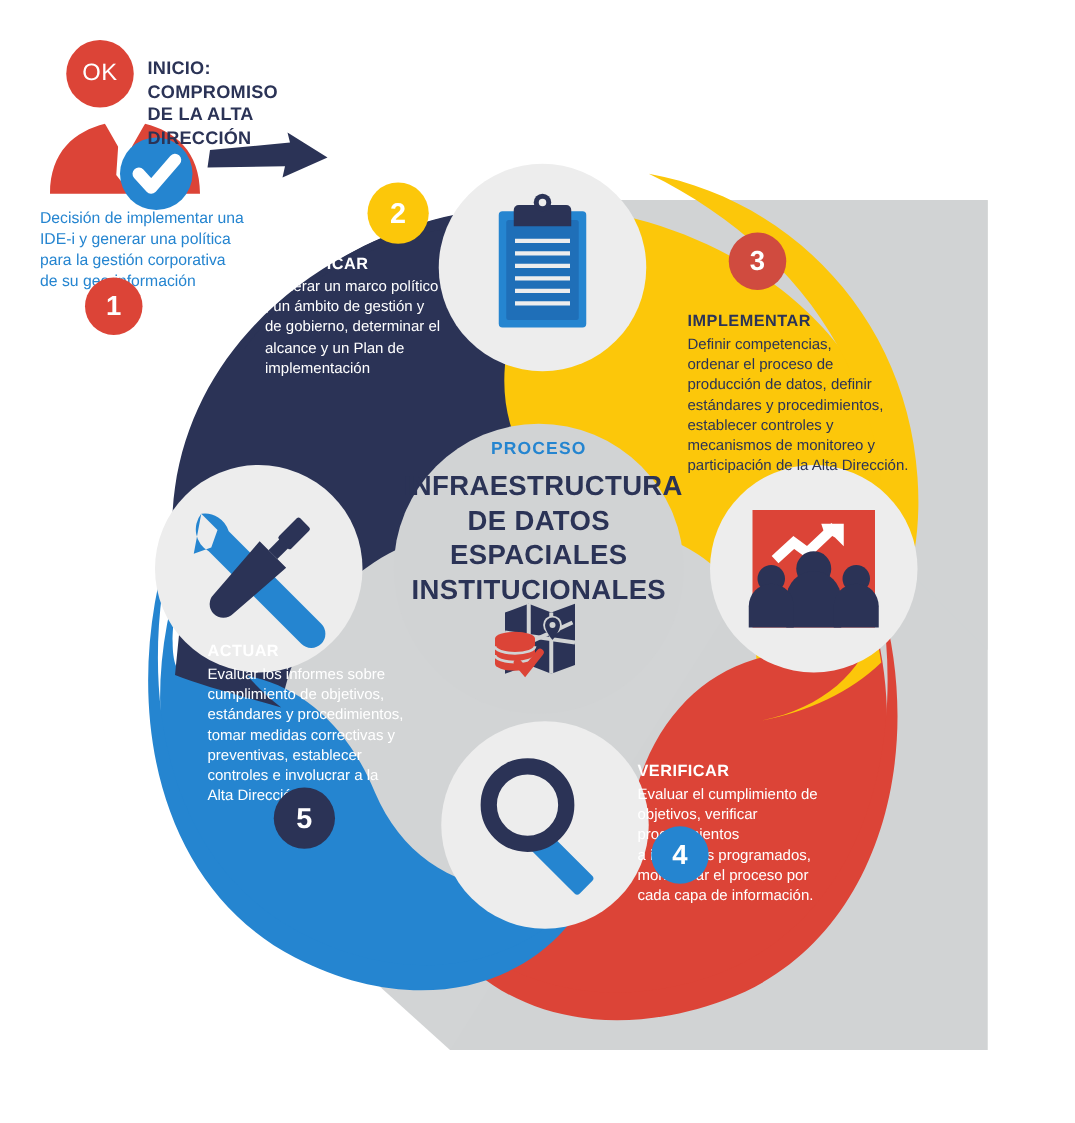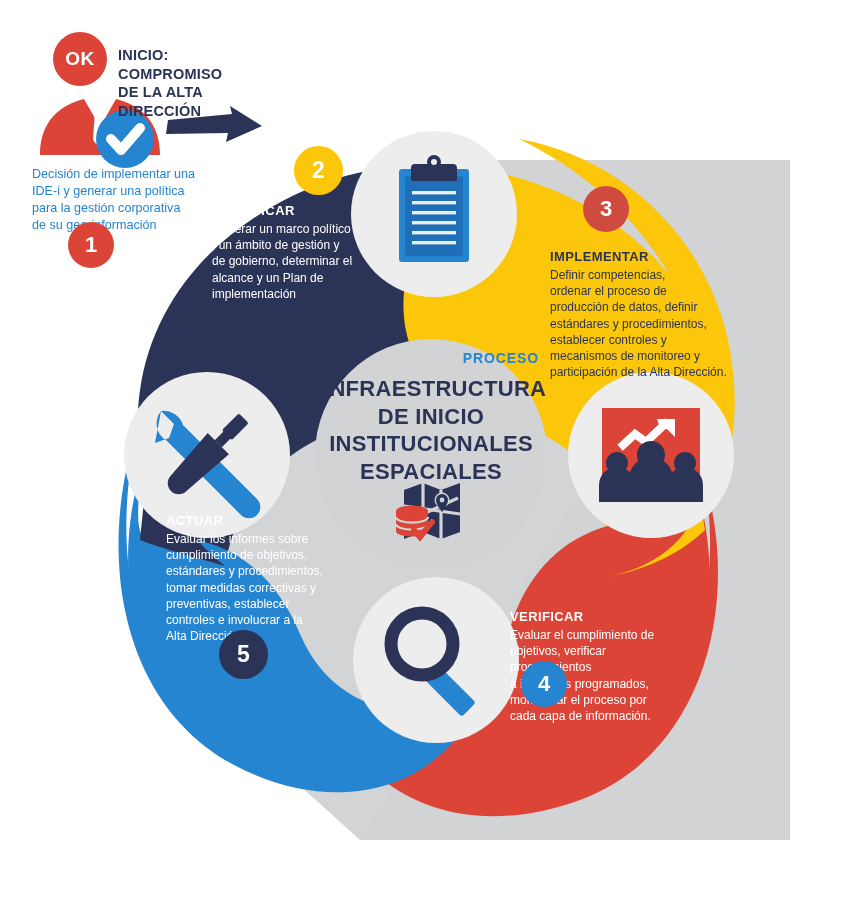--- a/index.html
+++ b/index.html
@@ -31,41 +31,41 @@
 
   .t-planificar{left:212px;top:203px;width:160px;color:#ffffff;}
   .t-implementar{left:550px;top:249px;width:182px;color:#2b3356;}
   .t-verificar{left:510px;top:565px;width:180px;color:#ffffff;margin-top:44px;}
   .t-actuar{left:166px;top:513px;width:160px;color:#ffffff;}
 
   .core{
     position:absolute;left:323px;top:350px;width:216px;text-align:center;
   }
   .core .proceso{
-    color:#2585D0;font-weight:bold;font-size:14px;letter-spacing:.9px;margin-bottom:9px;text-align:right;
+    color:#2585D0;font-weight:bold;font-size:14px;letter-spacing:.9px;margin-bottom:9px;
   }
   .core .core-title{
     color:#2b3356;font-weight:bold;font-size:22px;line-height:1.26;letter-spacing:.3px;
   }
 
   .badge{
     position:absolute;border-radius:50%;
     display:flex;align-items:center;justify-content:center;
     color:#ffffff;font-weight:bold;font-family:"Liberation Sans",sans-serif;
   }
   .b1{left:68px;top:222px;width:46px;height:46px;background:#DC4437;font-size:22px;}
   .b2{left:294px;top:146px;width:49px;height:49px;background:#FCC70A;font-size:23px;}
   .b3{left:583px;top:186px;width:46px;height:46px;background:#D04B3F;font-size:22px;}
   .b4{left:521px;top:661px;width:46px;height:46px;background:#2585D0;font-size:22px;}
   .b5{left:219px;top:630px;width:49px;height:49px;background:#2b3356;font-size:23px;}
 
   .ok-label{
     position:absolute;left:56px;top:44px;width:48px;height:30px;
     display:flex;align-items:center;justify-content:center;
-    color:#ffffff;font-weight:bold;font-size:19px;letter-spacing:.5px;
+    color:#ffffff;font-weight:normal;font-size:19px;letter-spacing:.5px;
   }
 </style>
 </head>
 <body>
 
 <div id="stage">
 
   <svg id="cycle" viewBox="0 0 860 898">
 
     <g>
@@ -306,23 +306,23 @@
       <div>preventivas, establecer</div>
       <div>controles e involucrar a la</div>
       <div>Alta Dirección.</div>
     </div>
   </div>
 
   <div class="core">
     <div class="proceso">PROCESO</div>
     <div class="core-title">
       <div>INFRAESTRUCTURA</div>
-      <div>DE INICIO</div>
+      <div>DE DATOS</div>
+      <div>ESPACIALES</div>
       <div>INSTITUCIONALES</div>
-      <div>ESPACIALES</div>
     </div>
   </div>
 
   <div class="badge b1">1</div>
   <div class="badge b2">2</div>
   <div class="badge b3">3</div>
   <div class="badge b4">4</div>
   <div class="badge b5">5</div>
 
 </div>

